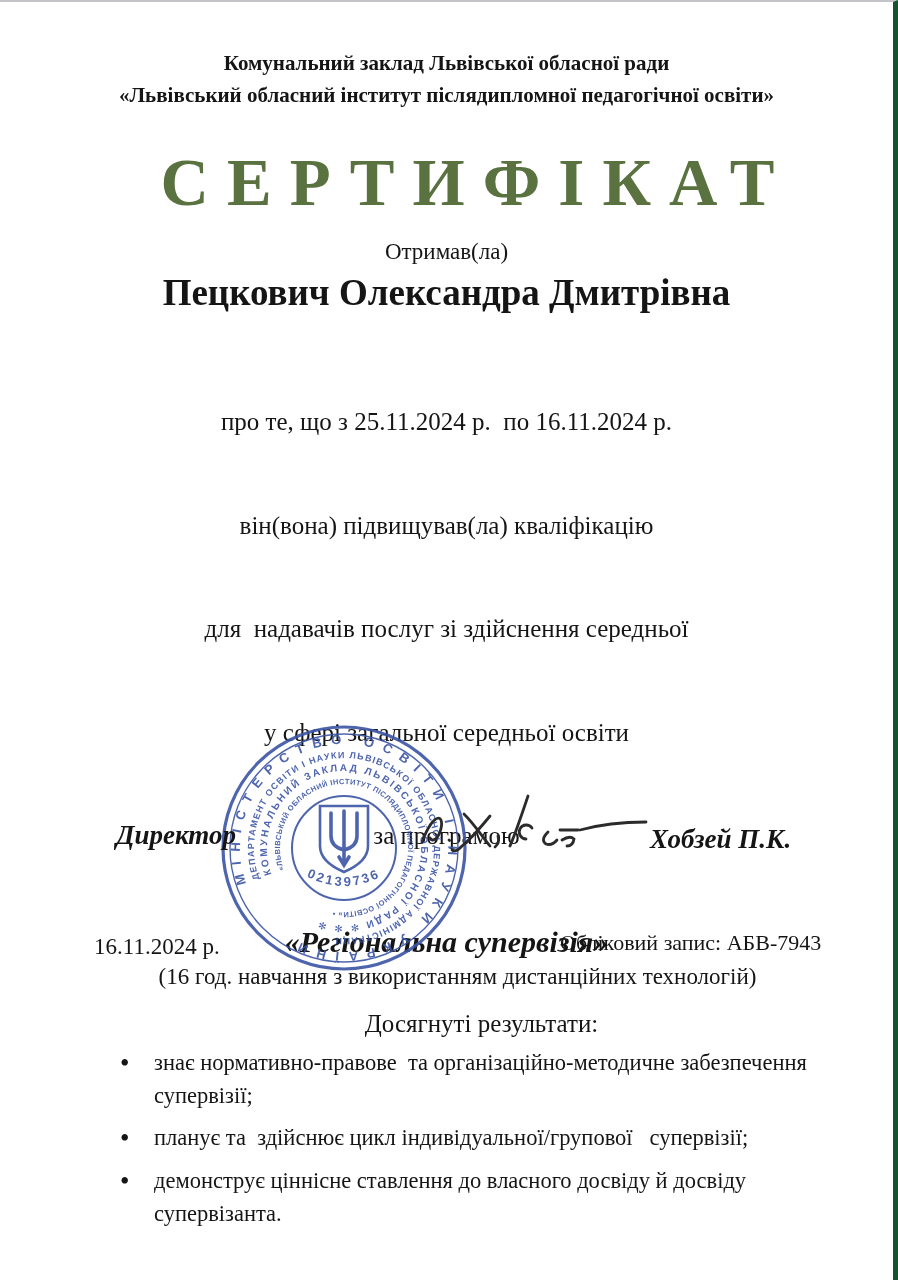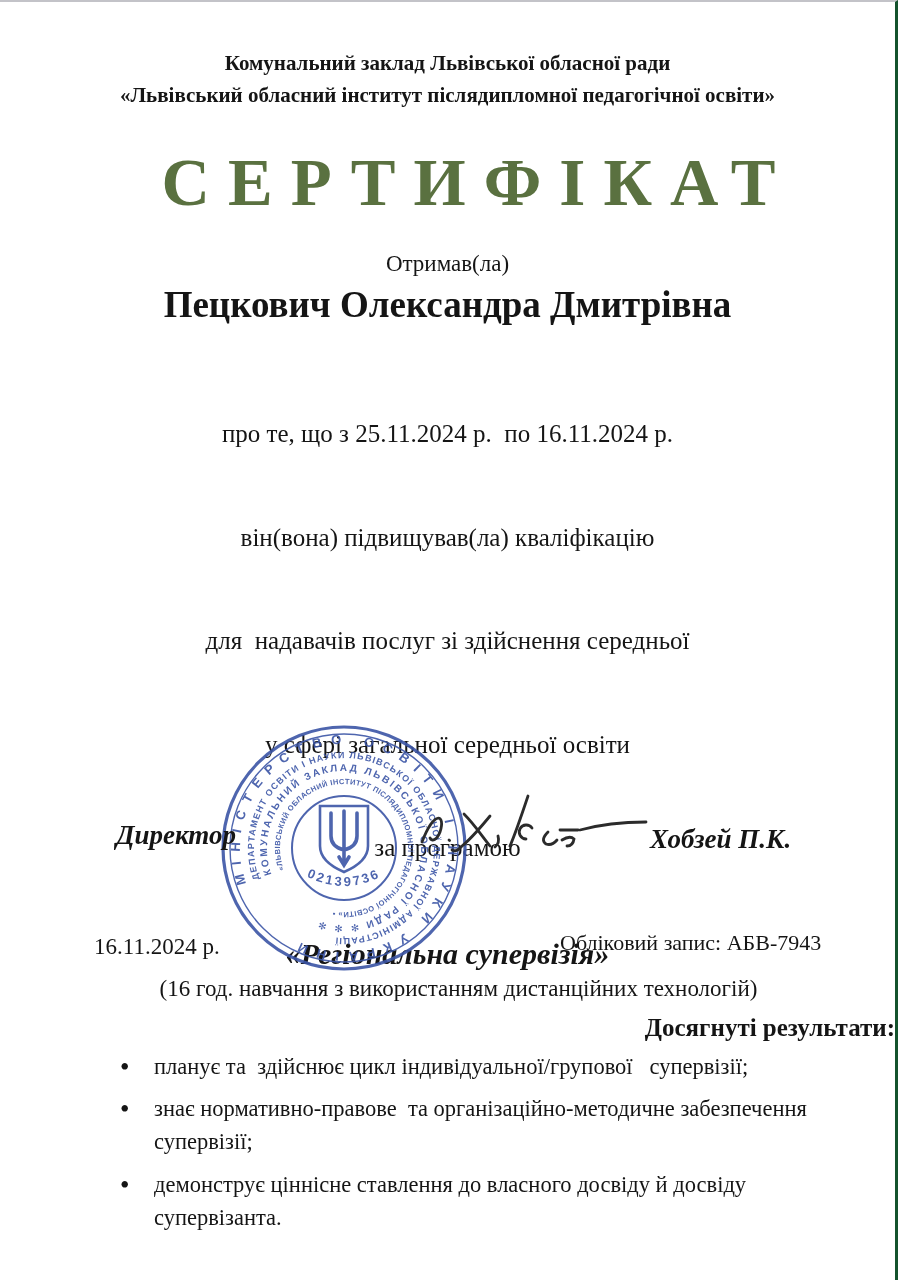--- a/index.html
+++ b/index.html
@@ -5,34 +5,34 @@
   :root{
     --title-green:#5a7140;
     --stamp-blue:#3b55a6;
     --ink:#151515;
   }
   *{margin:0;padding:0;box-sizing:border-box;}
   html,body{background:#ffffff;}
   body{width:898px;height:1280px;overflow:hidden;font-family:"Liberation Serif","DejaVu Serif",serif;color:var(--ink);}
   .page{
     position:relative;width:898px;height:1280px;background:#fff;
-    border-top:2px solid #c3c3c8;border-right:3px solid #14532d;
+    border-top:2px solid #c3c3c8;border-right:5px solid #14532d;
   }
   .center{text-align:center;}
   .org{padding-top:46px;font-weight:bold;font-size:21px;line-height:1.5;}
   .cert-title{
     margin-top:36px;font-size:67px;font-weight:bold;color:var(--title-green);
     letter-spacing:0.27em;text-indent:0.27em;line-height:1.05;padding-left:42px;
   }
-  .received{margin-top:34px;font-size:23px;}
+  .received{margin-top:22px;font-size:23px;}
   .recipient{margin-top:6px;font-size:37px;font-weight:bold;}
   .statement{margin-top:22px;font-size:25px;line-height:1.38;white-space:pre-wrap;}
   .program-title{font-size:30px;font-weight:bold;font-style:italic;margin-top:2px;}
   .hours{font-size:23px;margin-top:5px;padding-left:22px;}
-  .results-heading{margin:12px 0 0 70px;font-size:25px;font-weight:bold;text-align:right;}
+  .results-heading{margin:20px 0 0 70px;font-size:25px;font-weight:normal;text-align:center;}
   .results{list-style:none;margin:8px 0 0 118px;width:700px;}
   .results li{
     position:relative;padding-left:36px;font-size:22.5px;line-height:1.48;
     margin-bottom:9px;white-space:pre-wrap;text-align:left;
   }
   .results li::before{content:"\2022";position:absolute;left:2px;top:-2px;font-size:27px;}
   .lower{position:absolute;left:0;top:700px;width:898px;height:580px;}
   .stamp-svg{position:absolute;left:212px;top:14px;width:264px;height:264px;opacity:0.9;}
   .stamp-line{fill:none;stroke:var(--stamp-blue);}
   .stamp-text{fill:var(--stamp-blue);stroke:none;font-family:"Liberation Sans","DejaVu Sans",sans-serif;font-weight:bold;}
@@ -66,22 +66,22 @@
     <div>за програмою</div>
   </div>
 
   <div class="program-title center">«Регіональна супервізія»</div>
 
   <div class="hours center">(16 год. навчання з використанням дистанційних технологій)</div>
 
   <div class="results-heading">Досягнуті результати:</div>
 
   <ul class="results">
+    <li>знає нормативно-правове  та організаційно-методичне забезпечення супервізії;</li>
     <li>планує та  здійснює цикл індивідуальної/групової   супервізії;</li>
-    <li>знає нормативно-правове  та організаційно-методичне забезпечення супервізії;</li>
     <li>демонструє ціннісне ставлення до власного досвіду й досвіду супервізанта.</li>
   </ul>
 
   <div class="lower">
 
     <svg class="stamp-svg" viewBox="-132 -132 264 264" aria-hidden="true">
       <defs>
         <path id="rp1" d="M -104,0 A 104,104 0 1,1 104,0 A 104,104 0 1,1 -104,0"></path>
         <path id="rp2" d="M -90,0 A 90,90 0 1,1 90,0 A 90,90 0 1,1 -90,0"></path>
         <path id="rp3" d="M -77,0 A 77,77 0 1,1 77,0 A 77,77 0 1,1 -77,0"></path>

